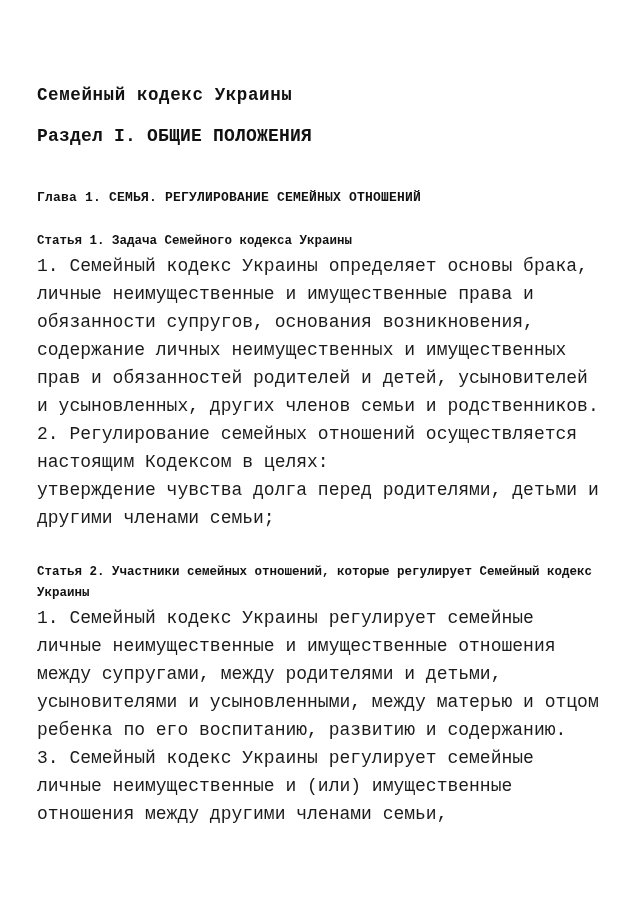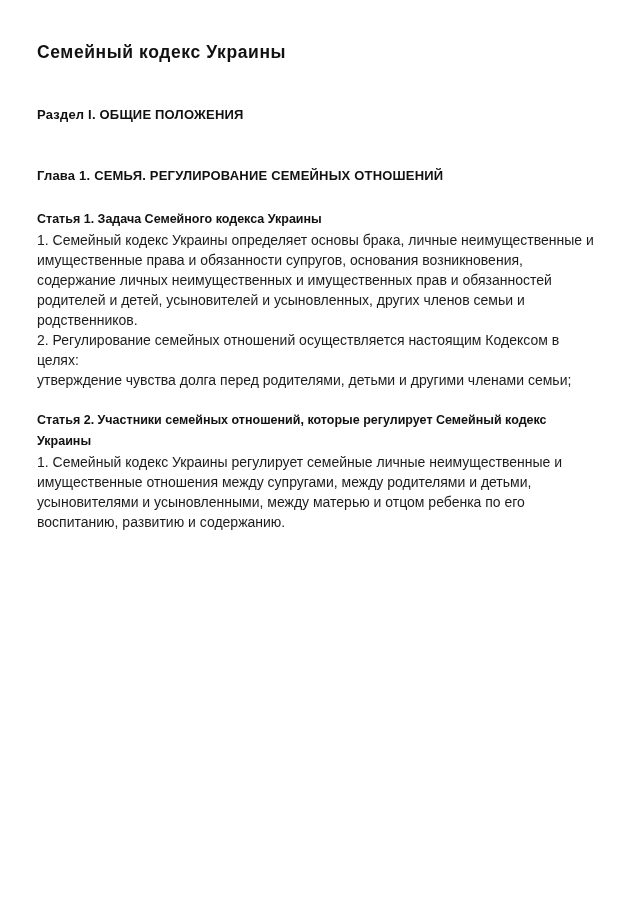--- a/index.html
+++ b/index.html
@@ -6,36 +6,36 @@
     margin: 0;
     padding: 0;
     background: #ffffff;
   }
   .page {
     position: relative;
     width: 640px;
     height: 905px;
     box-sizing: border-box;
     background: #ffffff;
-    padding: 41px 40px 0 37px;
+    padding: 84px 40px 0 37px;
     overflow: hidden;
-    font-family: Liberation Sans, sans-serif;
+    font-family: Liberation Mono, monospace;
     color: #1b1b1b;
   }
   .doc-title {
     margin: 0;
     font-size: 17.5px;
     line-height: 22px;
     font-weight: bold;
     letter-spacing: 0.6px;
     color: #111111;
   }
   .h-section {
-    margin-top: 43px;
-    font-size: 13px;
+    margin-top: 22px;
+    font-size: 18px;
     line-height: 17px;
     font-weight: bold;
     letter-spacing: 0.2px;
     color: #111111;
   }
   .h-chapter {
     margin-top: 44px;
     font-size: 13px;
     line-height: 17px;
     font-weight: bold;
@@ -43,26 +43,26 @@
     color: #111111;
   }
   .h-article {
     margin: 25px 0 0 0;
     font-size: 12.5px;
     line-height: 21px;
     font-weight: bold;
     color: #111111;
   }
   .h-article.second {
-    margin-top: 20px;
+    margin-top: 30px;
   }
   .para {
     margin: 0 0 0 0;
-    font-size: 14px;
-    line-height: 20px;
+    font-size: 18px;
+    line-height: 28px;
     font-weight: normal;
     color: #1b1b1b;
   }
   .h-article + .para {
     margin-top: 0;
   }
 </style>
 </head>
 <body>
 
@@ -83,14 +83,15 @@
 
   <p class="para">утверждение чувства долга перед родителями, детьми и другими членами семьи;</p>
 
 
 
   <div class="h-article second">Статья 2. Участники семейных отношений, которые регулирует Семейный кодекс Украины</div>
 
   <p class="para">1. Семейный кодекс Украины регулирует семейные личные неимущественные и имущественные отношения между супругами, между родителями и детьми, усыновителями и усыновленными, между матерью и отцом ребенка по его воспитанию, развитию и содержанию.</p>
 
 
+  <p class="para">3. Семейный кодекс Украины регулирует семейные личные неимущественные и (или) имущественные отношения между другими членами семьи,</p>
 
 </div>
 
 </body></html>

